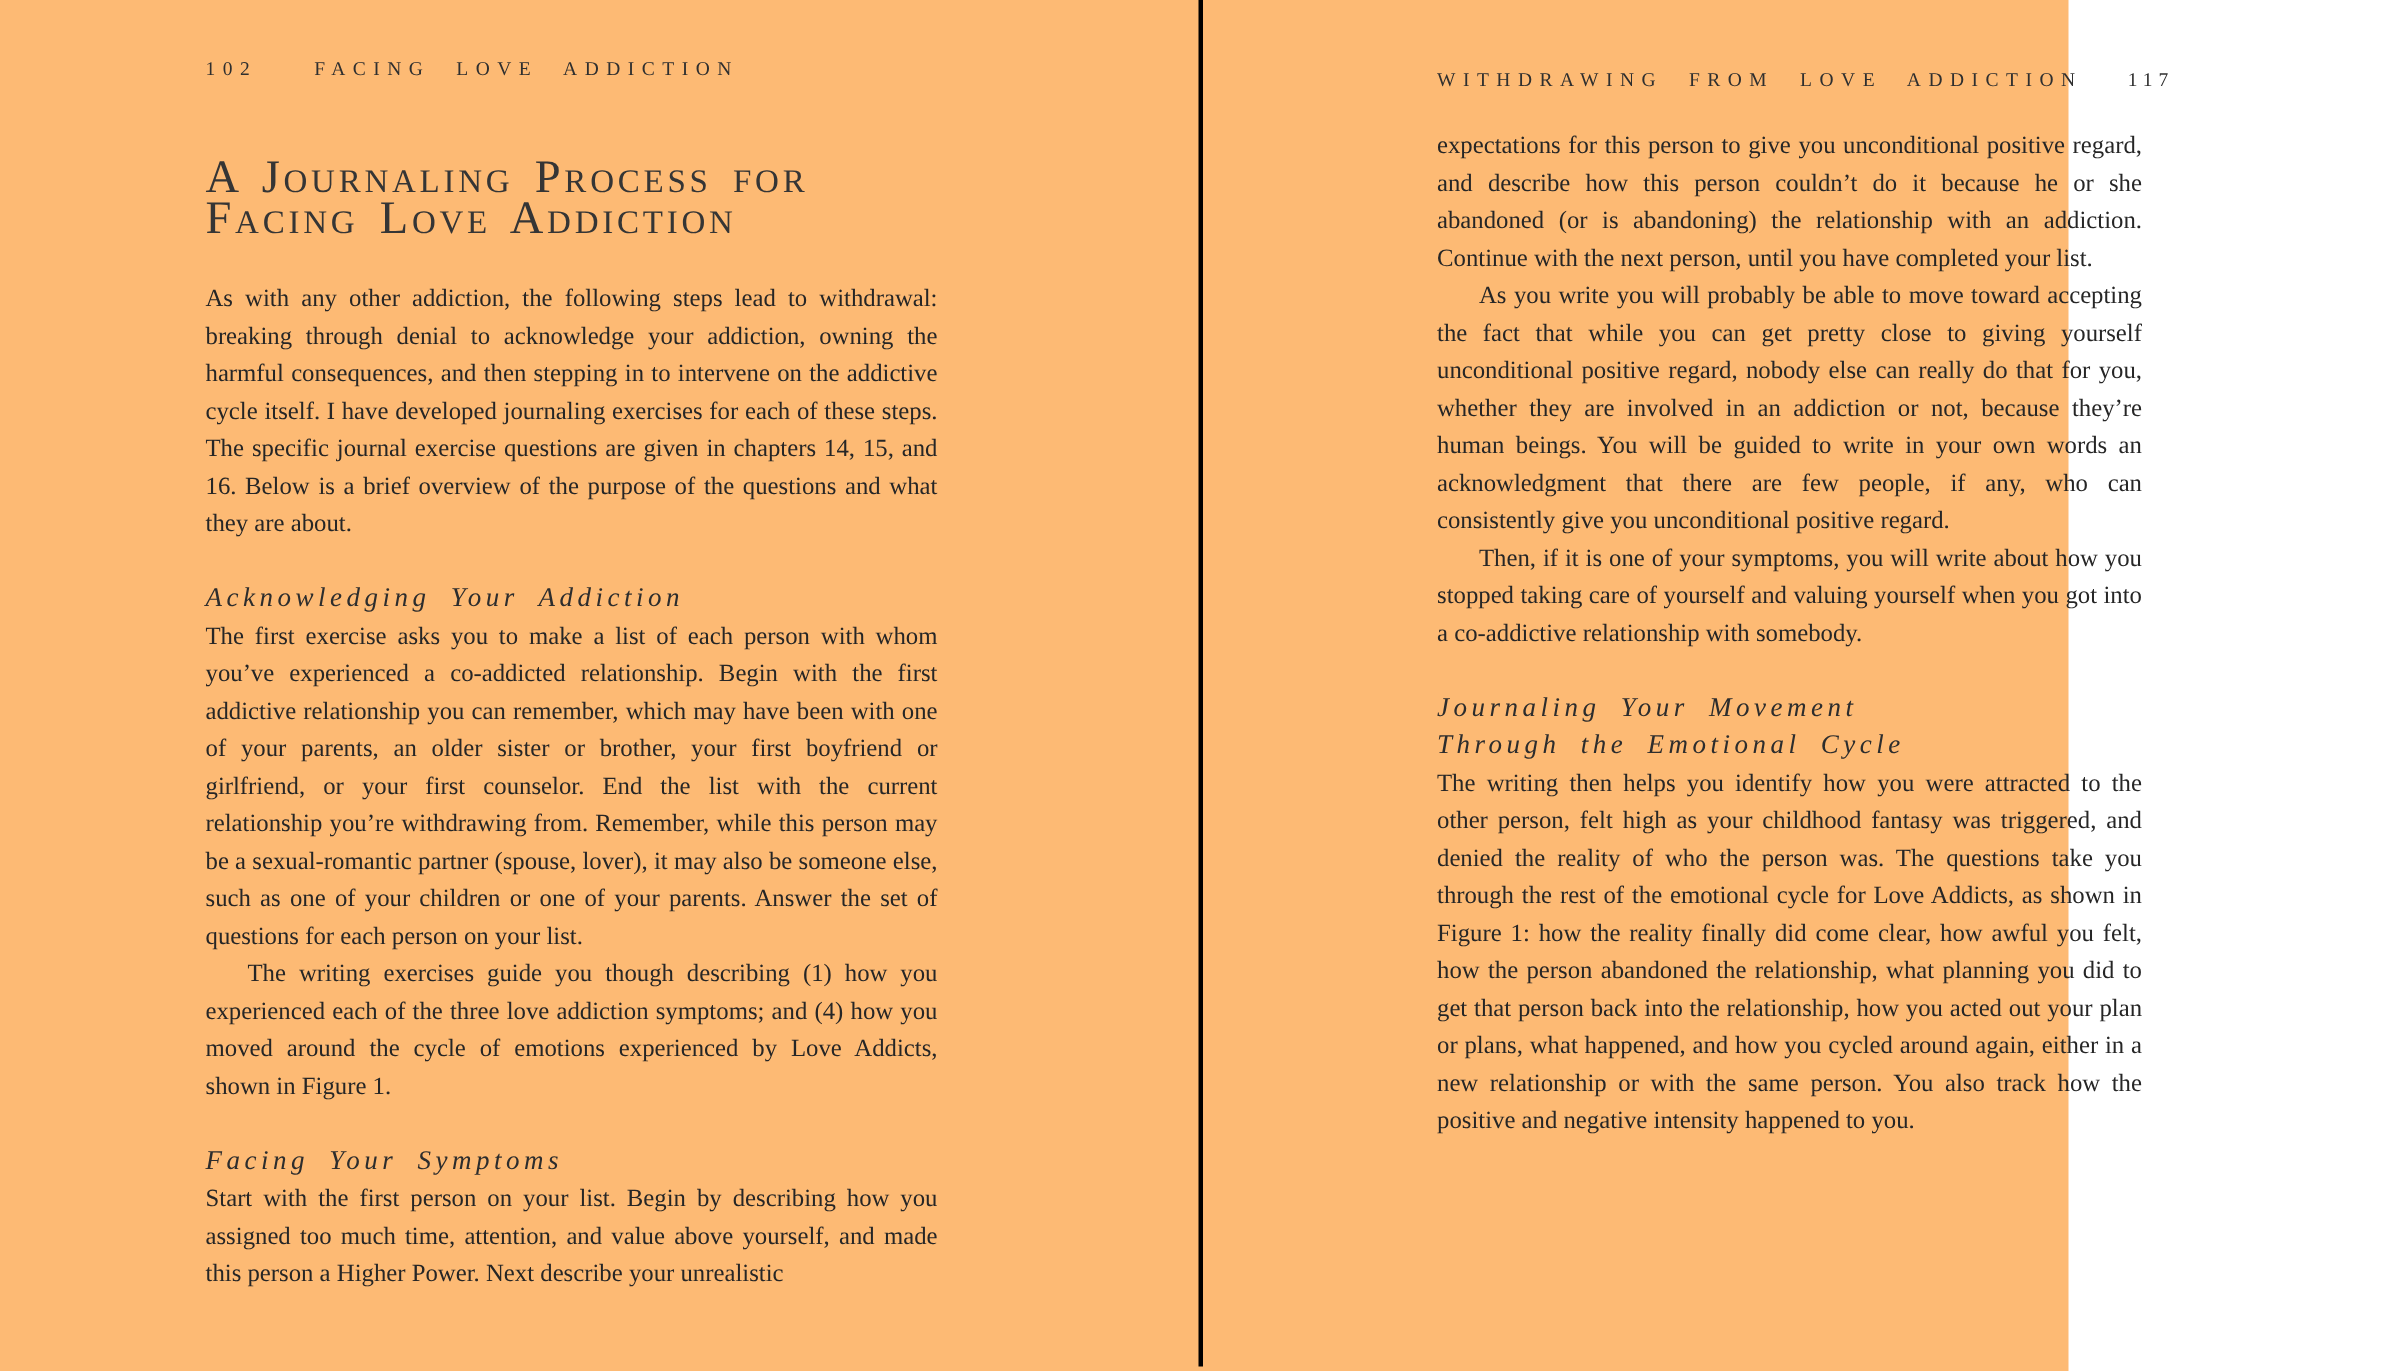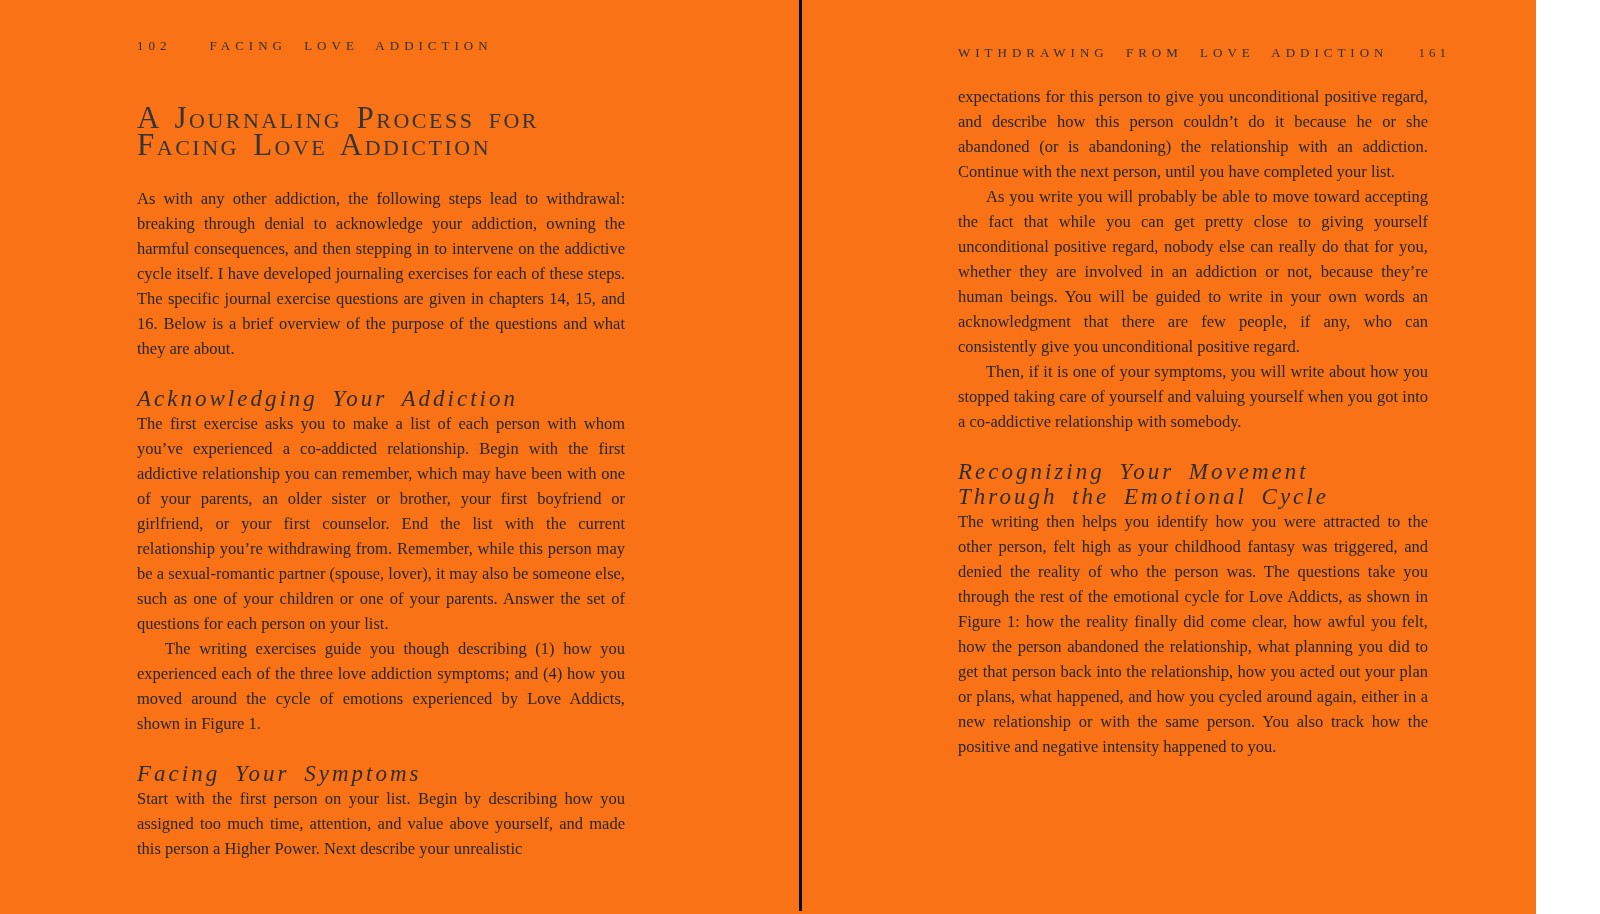--- a/index.html
+++ b/index.html
@@ -3,21 +3,21 @@
 <meta charset="utf-8">
 <style>
   html, body { margin: 0; padding: 0; }
   body {
     width: 1600px; height: 914px;
     background: #ffffff;
     font-family: "Liberation Serif", "DejaVu Serif", serif;
     color: #222222;
     overflow: hidden;
   }
-  .spread { position: relative; width: 1536px; height: 914px; background: #f97316; }
+  .spread { position: relative; width: 1379px; height: 914px; background: #fdba74; }
 
   .divider {
     position: absolute; left: 799px; top: 0;
     width: 3px; height: 911px; background: #000000;
   }
 
   .page { position: absolute; }
   .page-left  { left: 137px; top: 38px;  width: 488px; }
   .page-right { left: 958px; top: 45px;  width: 470px; }
 
@@ -44,21 +44,21 @@
     margin: 0;
     font-size: 16.5px; line-height: 25px;
     text-align: justify;
     color: #262626;
   }
   .body-block p.indent { text-indent: 28px; }
 
   .section-heading {
     margin: 25px 0 0 0;
     font-style: italic; font-weight: 400;
-    font-size: 23px; line-height: 25px;
+    font-size: 18px; line-height: 25px;
     letter-spacing: 3px; word-spacing: 6px;
     color: #2d2d2d;
     text-align: left;
   }
   .section-heading .line { display: block; }
 
   .rp-first { margin-top: 23px; }
 </style>
 </head>
 <body>
@@ -86,29 +86,29 @@
       <p class="indent">The writing exercises guide you though describing (1) how you experienced each of the three love addiction symptoms; and (4) how you moved around the cycle of emotions experienced by Love Addicts, shown in Figure 1.</p>
 
       <h3 class="section-heading">Facing Your Symptoms</h3>
       <p>Start with the first person on your list. Begin by describing how you assigned too much time, attention, and value above yourself, and made this person a Higher Power. Next describe your unrealistic</p>
     </div>
   </div>
 
   <div class="page page-right">
     <div class="running-header right-head">
       <span>WITHDRAWING FROM LOVE ADDICTION</span>
-      <span class="folio-right">161</span>
+      <span class="folio-right">117</span>
     </div>
 
     <div class="body-block rp-first">
       <p>expectations for this person to give you unconditional positive regard, and describe how this person couldn’t do it because he or she abandoned (or is abandoning) the relationship with an addiction. Continue with the next person, until you have completed your list.</p>
       <p class="indent">As you write you will probably be able to move toward accepting the fact that while you can get pretty close to giving yourself unconditional positive regard, nobody else can really do that for you, whether they are involved in an addiction or not, because they’re human beings. You will be guided to write in your own words an acknowledgment that there are few people, if any, who can consistently give you unconditional positive regard.</p>
       <p class="indent">Then, if it is one of your symptoms, you will write about how you stopped taking care of yourself and valuing yourself when you got into a co-addictive relationship with somebody.</p>
 
       <h3 class="section-heading">
-        <span class="line">Recognizing Your Movement</span>
+        <span class="line">Journaling Your Movement</span>
         <span class="line">Through the Emotional Cycle</span>
       </h3>
       <p>The writing then helps you identify how you were attracted to the other person, felt high as your childhood fantasy was triggered, and denied the reality of who the person was. The questions take you through the rest of the emotional cycle for Love Addicts, as shown in Figure 1: how the reality finally did come clear, how awful you felt, how the person abandoned the relationship, what planning you did to get that person back into the relationship, how you acted out your plan or plans, what happened, and how you cycled around again, either in a new relationship or with the same person. You also track how the positive and negative intensity happened to you.</p>
     </div>
   </div>
 
 </div>
 
 </body></html>

